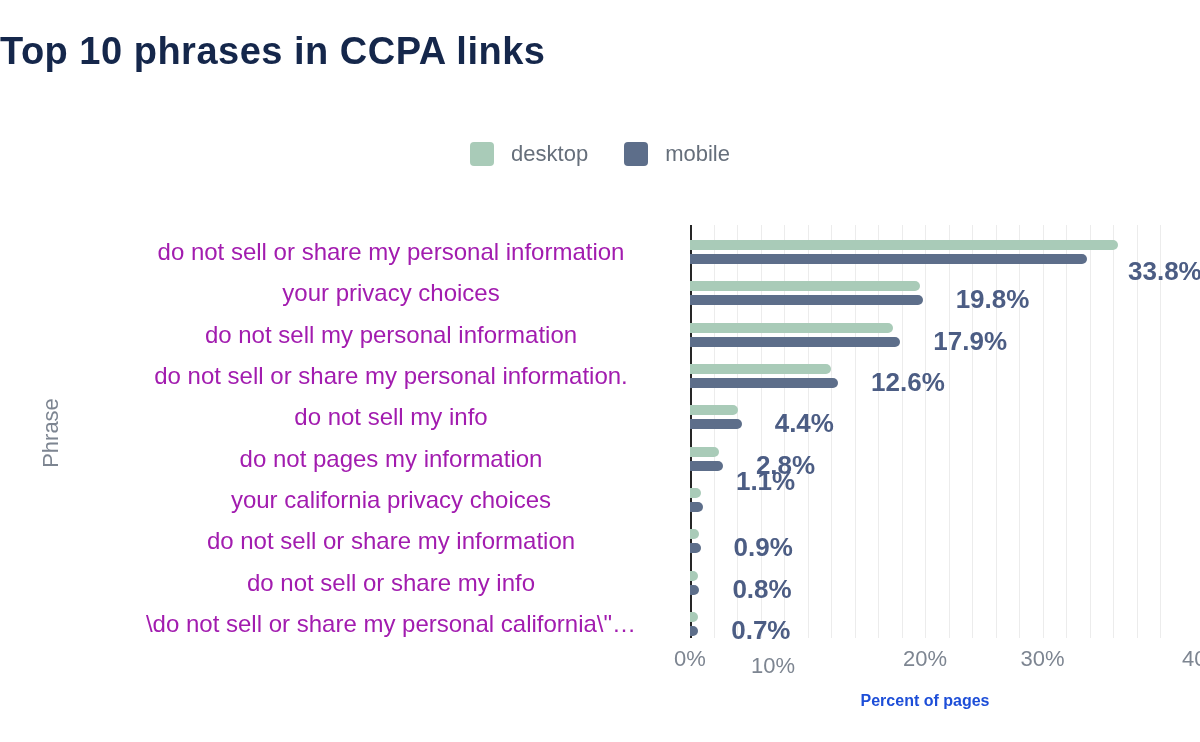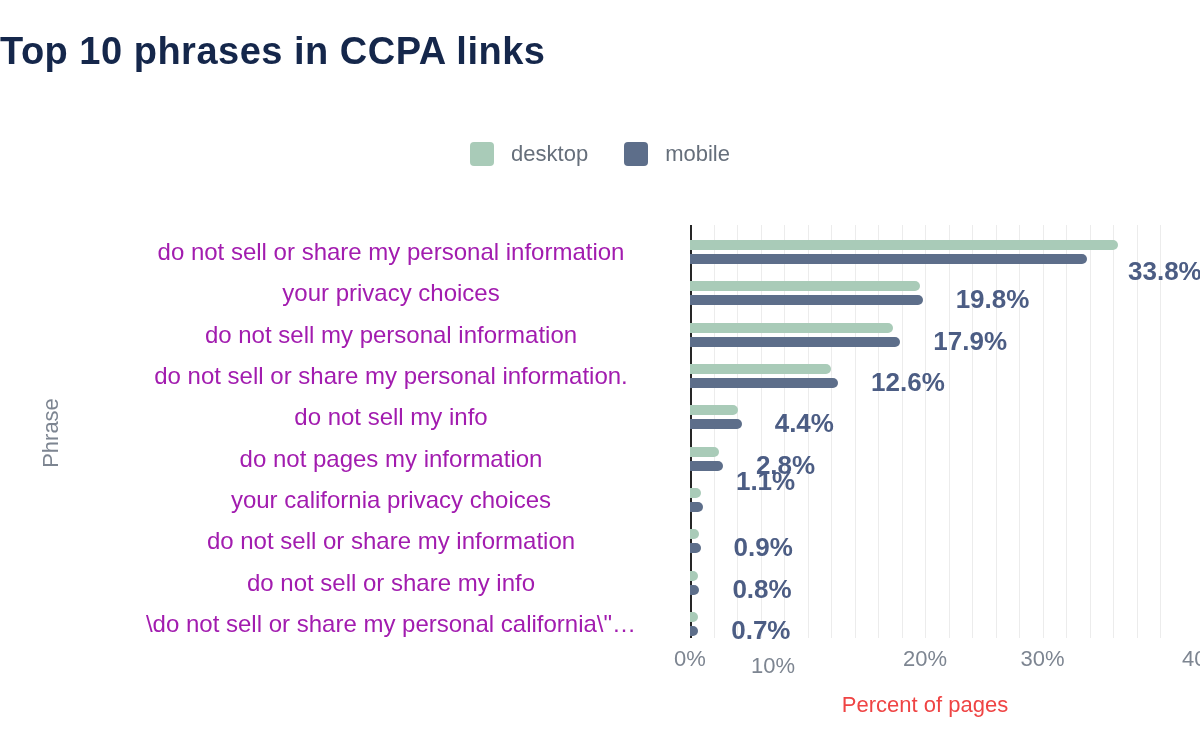--- a/index.html
+++ b/index.html
@@ -86,22 +86,23 @@
   .x-tick {
     position: absolute;
     width: 80px;
     text-align: center;
     font-size: 22px;
     color: #7d8591;
   }
   .x-axis-title {
     position: absolute;
     text-align: center;
-    font-size: 22px;
-    color: #ef4444;
+    font-size: 16px;
+    color: #1d4ed8;
+    font-weight: bold;
   }
   .y-axis-title {
     position: absolute;
     font-size: 22px;
     color: #7d8591;
     transform: rotate(-90deg);
     transform-origin: center center;
     white-space: nowrap;
   }
 </style>

